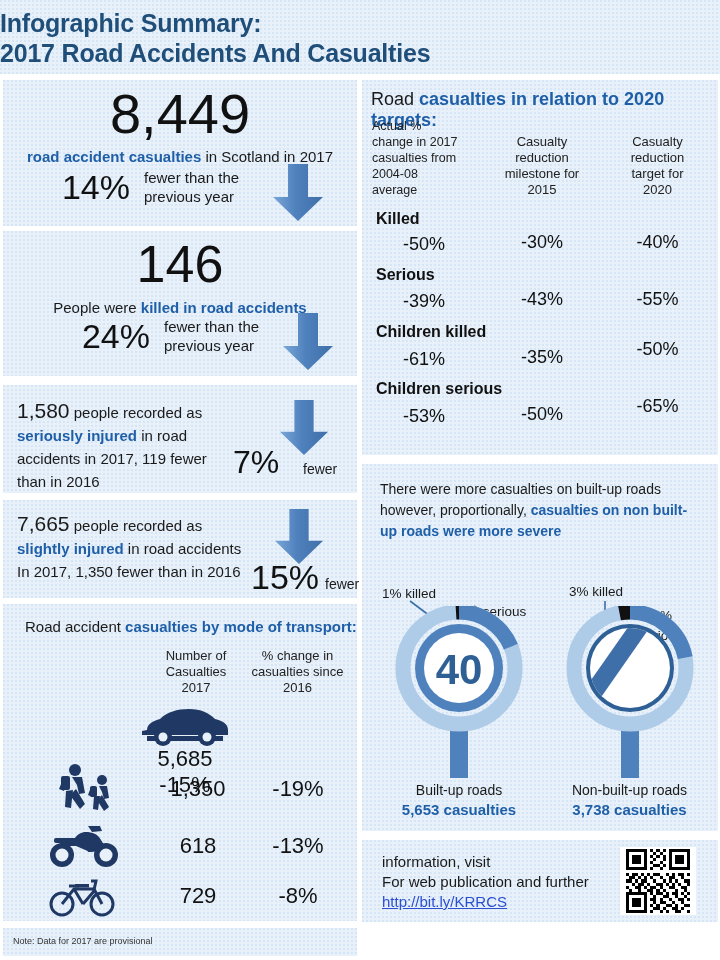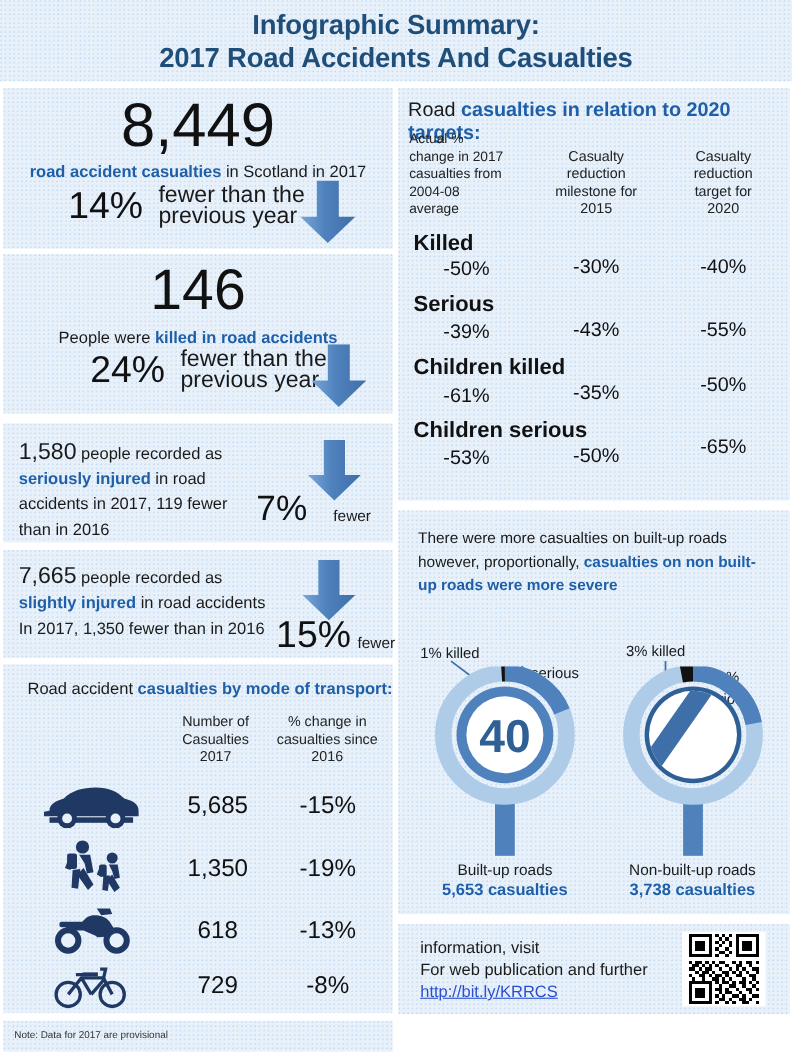--- a/index.html
+++ b/index.html
@@ -19,43 +19,43 @@
     background:#e8f1fa;
     background-image:
       radial-gradient(circle at 1px 1px, rgba(160,195,232,.55) 0.6px, transparent 0.8px);
     background-size:4px 4px;
     box-sizing:border-box;
   }
 
   
   #title-band{left:0;top:0;width:720px;height:74px;}
   #title-band .t{
-    text-align:center;
+    text-align:left;
     color:#1f4e79;
     font-weight:bold;
     font-size:25px;
     line-height:30px;
     padding-top:8px;
     letter-spacing:-0.2px;
   }
 
   .blue{color:#1f5fa8;font-weight:bold;}
 
   
   .bignum{font-size:56px;line-height:56px;color:#111;font-weight:normal;text-align:center;}
   .bignum2{font-size:50px;line-height:50px;color:#111;text-align:center;}
   .pct{font-size:34px;color:#111;line-height:34px;}
-  .smalltxt{font-size:21px;line-height:19px;color:#1a1a1a;}
+  .smalltxt{font-size:15px;line-height:19px;color:#1a1a1a;}
 
   
   .arrow{position:absolute;}
 
   
   .hdrcell{font-size:13px;line-height:16px;color:#222;text-align:center;}
-  .rowlabel{font-weight:bold;font-size:20px;color:#111;}
+  .rowlabel{font-weight:bold;font-size:16px;color:#111;}
   .val{font-size:18px;color:#111;text-align:center;}
 
   
   .moderow{position:absolute;display:flex;align-items:center;}
   .modenum{font-size:22px;color:#111;text-align:center;width:90px;}
   .modepct{font-size:22px;color:#111;text-align:center;width:110px;}
 
   
   .signlabel{font-size:14px;color:#1a1a1a;text-align:center;}
   .signcas{font-size:15px;color:#1f5fa8;font-weight:bold;text-align:center;}
@@ -163,21 +163,21 @@
       <div>Number  of</div>
       <div>Casualties</div>
       <div>2017</div>
     </div>
     <div class="hdrcell" style="position:absolute;left:237px;top:44px;width:115px;">
       <div>% change in</div>
       <div>casualties since</div>
       <div>2016</div>
     </div>
 
-    <div class="moderow" style="left:10px;top:100px;width:344px;height:56px;">
+    <div class="moderow" style="left:10px;top:100px;width:344px;height:56px;flex-direction:column;">
       <div style="width:140px;display:flex;justify-content:center;align-items:center;">
         <svg width="92" height="42" viewBox="0 0 92 42">
           <path fill="#1f3864" d="M8 26 C8 20 14 17 21 15 C28 8 38 5 50 5 C62 5 70 9 76 15 C84 17 89 20 89 26 L89 31 L3 31 L3 27 Z
                                    M26 13 C31 9 39 8 45 8 L45 16 L24 16 Z M49 8 C58 8 66 10 71 16 L49 16 Z"></path>
           <rect x="8" y="32" width="76" height="5" fill="#1f3864"></rect>
           <circle cx="24" cy="33" r="9" fill="#1f3864"></circle>
             <circle cx="24" cy="33" r="4.5" fill="#e8f1fa"></circle>
           <circle cx="68" cy="33" r="9" fill="#1f3864"></circle>
             <circle cx="68" cy="33" r="4.5" fill="#e8f1fa"></circle>
         </svg>

